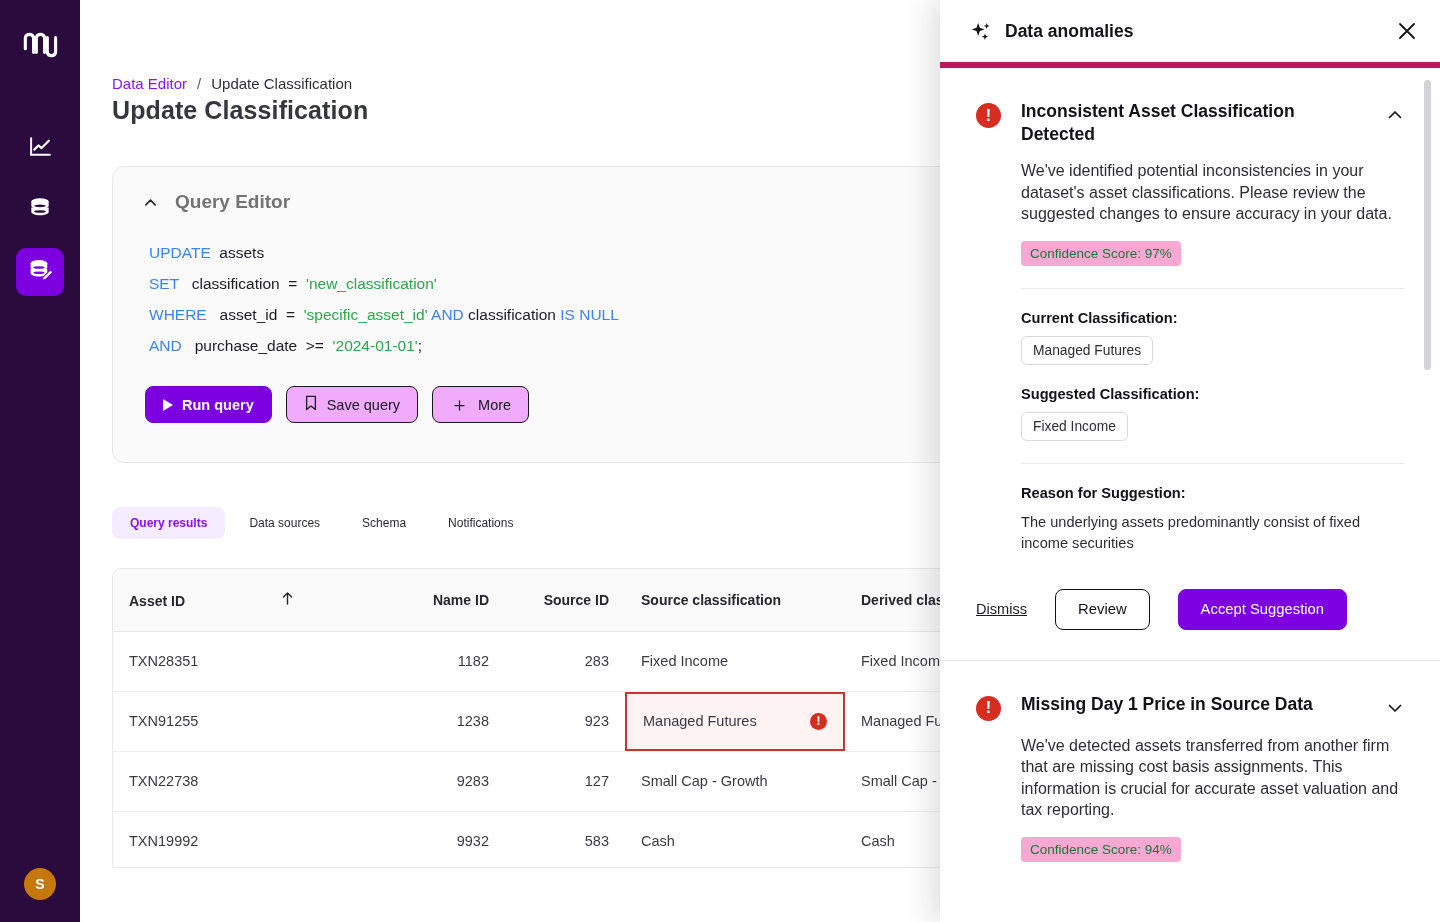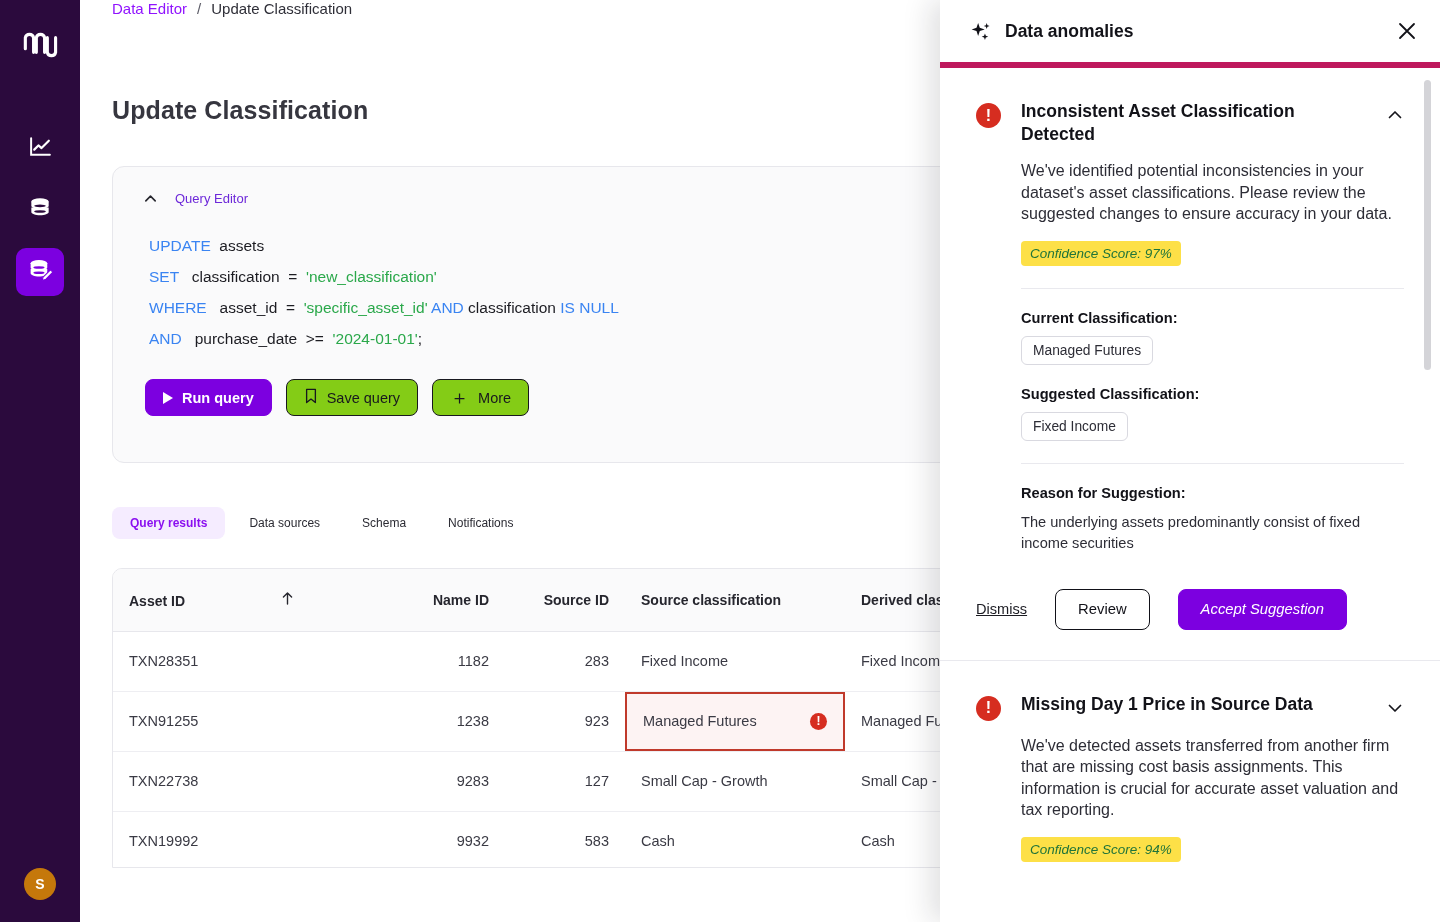--- a/index.html
+++ b/index.html
@@ -33,22 +33,22 @@
     display: flex; align-items: center; justify-content: center;
     font-size: 14px; font-weight: bold; letter-spacing: .3px;
   }
 
   
   .main {
     position: absolute; left: 80px; top: 0; width: 1360px; height: 922px;
     background: #ffffff; overflow: hidden;
   }
   .topbar {
-    position: absolute; left: 0; top: 0; width: 1196px; height: 76px;
-    display: flex; align-items: flex-start; padding: 0 20px 0 32px;
+    position: absolute; left: 0; top: 16px; width: 1196px; height: 76px;
+    display: flex; align-items: flex-end; padding: 0 20px 0 32px;
   }
   .breadcrumb { display: flex; align-items: center; gap: 10px; font-size: 15px; }
   .bc-link { color: #9013fe; cursor: pointer; }
   .bc-sep { color: #5b5b66; }
   .bc-current { color: #2f2f38; }
   .topbar-right { margin-left: auto; display: flex; align-items: center; gap: 18px; }
   .add-data {
     display: flex; align-items: center; gap: 9px;
     font-size: 15px; color: #18181f; background: none; border: none;
     cursor: pointer; font-family: inherit;
@@ -67,31 +67,31 @@
   
   .qcard {
     position: absolute; left: 32px; top: 166px; width: 1240px; height: 297px;
     background: #fafafb; border: 1px solid #e7e7ec; border-radius: 12px;
   }
   .qcard-head {
     display: flex; align-items: center; gap: 17px;
     padding: 24px 0 0 30px;
   }
   .chev-up, .chev-down { width: 15px; height: 15px; display:inline-block; }
-  .qcard-title { font-size: 13px; font-weight: normal; color: #6d28d9; }
+  .qcard-title { font-size: 19px; font-weight: bold; color: #737373; }
   .sql { padding: 24px 0 0 36px; font-size: 15.5px; line-height: 31px; color: #1c1c22; }
   .kw { color: #3a84f2; }
   .str { color: #2aa84a; }
   .sql-row { white-space: pre; }
   .qbtns { display: flex; align-items: center; gap: 14px; padding: 25px 0 0 32px; }
   .btn {
     display: inline-flex; align-items: center; gap: 9px;
     height: 37px; padding: 0 17px; border-radius: 8px;
     font-size: 14.5px; font-family: inherit; cursor: pointer;
-    background: #84cc16; border: 1.4px solid #18181f; color: #18181f;
+    background: #f0abfc; border: 1.4px solid #18181f; color: #18181f;
   }
   .btn-primary { background: #7c00e0; border: 1.4px solid #7c00e0; color: #ffffff; font-weight: bold; }
   .btn-primary .play { width:0; height:0; border-left: 10px solid #fff; border-top: 6px solid transparent; border-bottom: 6px solid transparent; }
 
   
   .tabs { position: absolute; left: 32px; top: 507px; display: flex; align-items: center; gap: 6px; }
   .tab {
     padding: 9px 18px; border-radius: 8px; font-size: 12px; color: #2b2b33;
     cursor: pointer; background: none; border: none; font-family: inherit;
   }
@@ -161,42 +161,42 @@
     width: 25px; height: 25px; border-radius: 50%; background: #d62d20;
     color: #fff; font-size: 16px; font-weight: bold; flex: 0 0 25px;
     display: flex; align-items: center; justify-content: center; margin-top: 3px;
   }
   .anomaly-title { font-size: 17.5px; font-weight: bold; color: #121218; line-height: 23px; }
   .anomaly-toggle { margin-left: auto; cursor: pointer; width: 18px; height: 18px; margin-top: 6px; }
   .anomaly-body { padding-left: 45px; }
   .anomaly-desc { margin-top: 14px; font-size: 16px; line-height: 21.5px; color: #2d2d36; }
   .conf {
     display: inline-block; margin-top: 16px; padding: 5px 9px; border-radius: 4px;
-    background: #fde047; color: #20743a; font-size: 13.5px; font-style: italic;
+    background: #f9a8d4; color: #20743a; font-size: 13.5px;
   }
   .hr { height: 1px; background: #e9e9ee; margin: 22px 0 0 45px; }
   .field-label { margin-top: 21px; font-size: 14.6px; font-weight: bold; color: #121218; }
   .pill {
     display: inline-block; margin-top: 10px; padding: 6px 11px; border-radius: 6px;
     border: 1px solid #d9d9e0; background: #fff; font-size: 13.8px; color: #2d2d36;
   }
   .reason { margin-top: 11px; font-size: 14.6px; line-height: 21.5px; color: #2d2d36; }
   .anomaly-actions {
     display: flex; align-items: center; gap: 28px; padding: 34px 36px 30px 36px;
   }
   .link-btn {
     background: none; border: none; font-family: inherit; font-size: 14.6px;
     color: #1b1b22; text-decoration: underline; cursor: pointer; padding: 0;
   }
   .pbtn {
     height: 41px; padding: 0 22px; border-radius: 8px; font-size: 14.8px;
     font-family: inherit; cursor: pointer; border: 1.6px solid #111118;
     background: #fff; color: #111118;
   }
-  .pbtn.solid { background: #7c00e0; border-color: #7c00e0; color: #fff; font-style: italic; }
+  .pbtn.solid { background: #7c00e0; border-color: #7c00e0; color: #fff; }
   .panel-sep { height: 1px; background: #e9e9ee; }
 
   .panel-scrollbar {
     position: absolute; right: 9px; top: 12px; width: 7px; height: 290px;
     border-radius: 4px; background: #d4d4d8; cursor: pointer;
   }
 </style>
 </head>
 <body>
 

